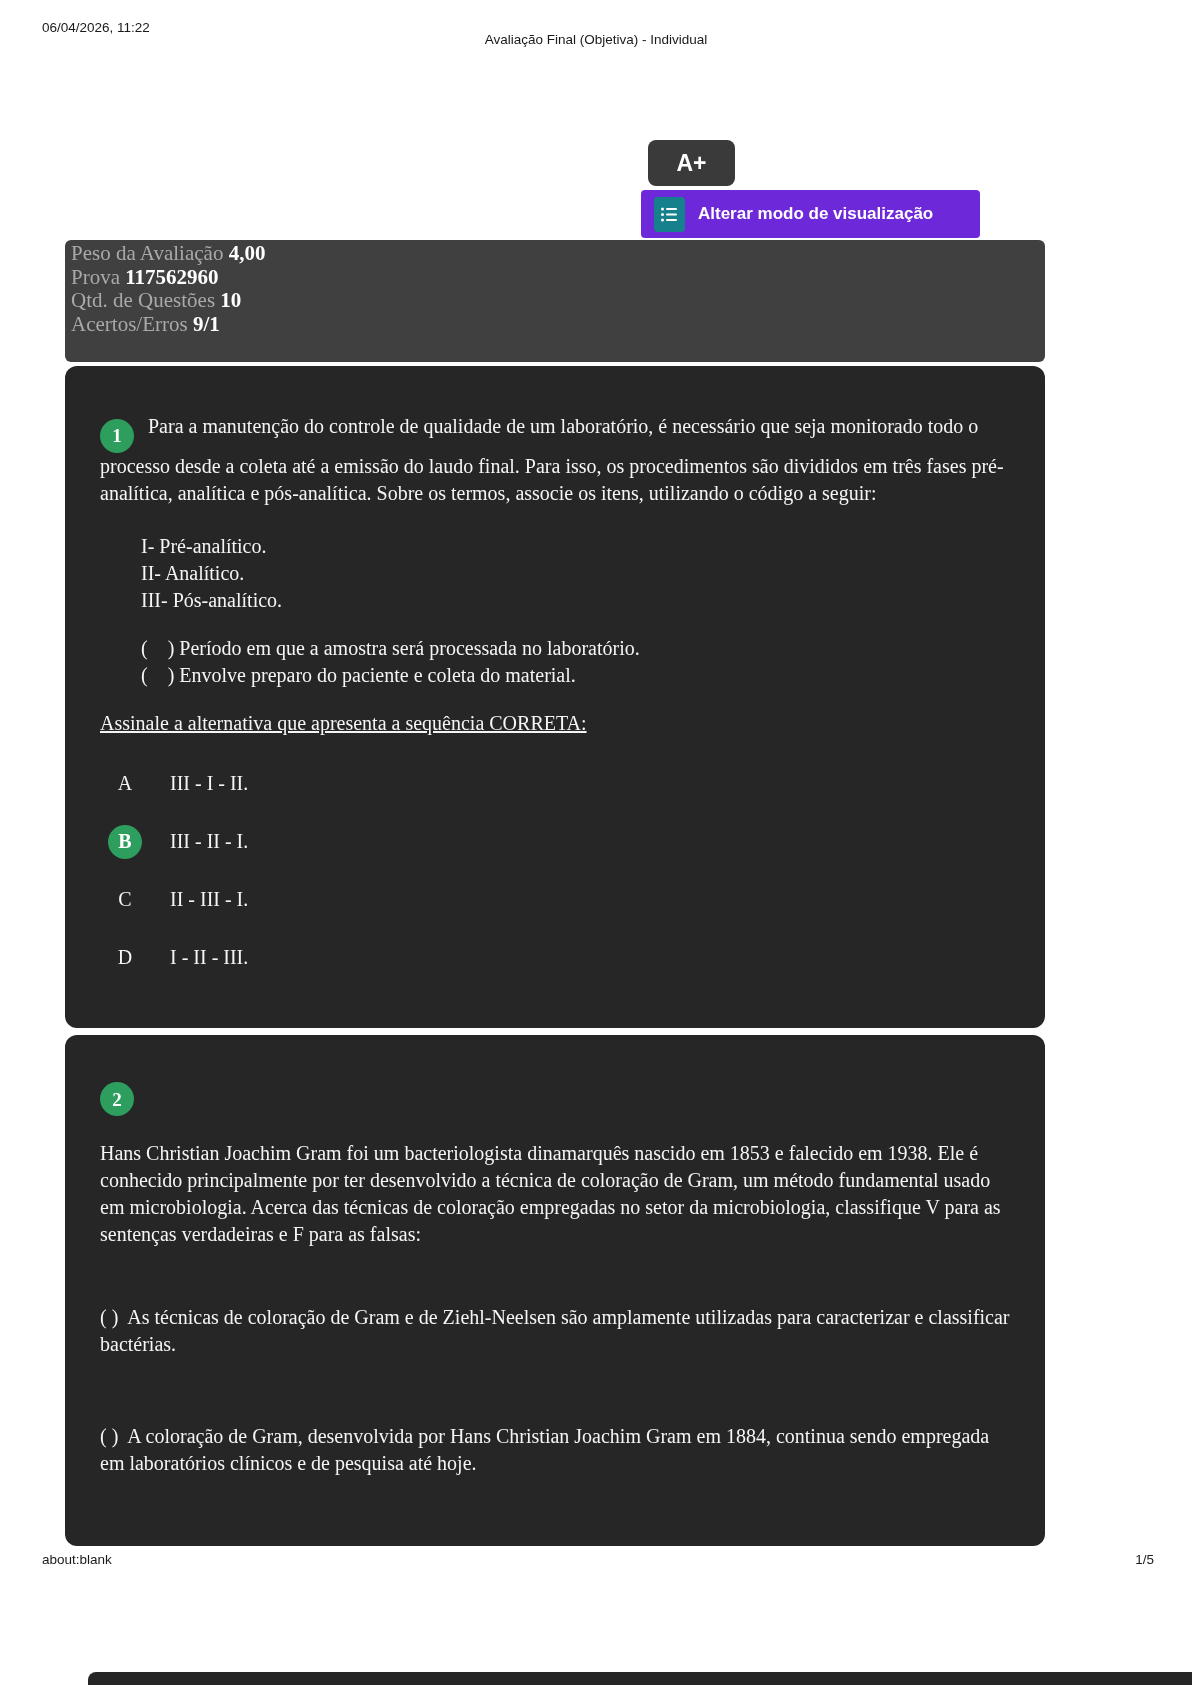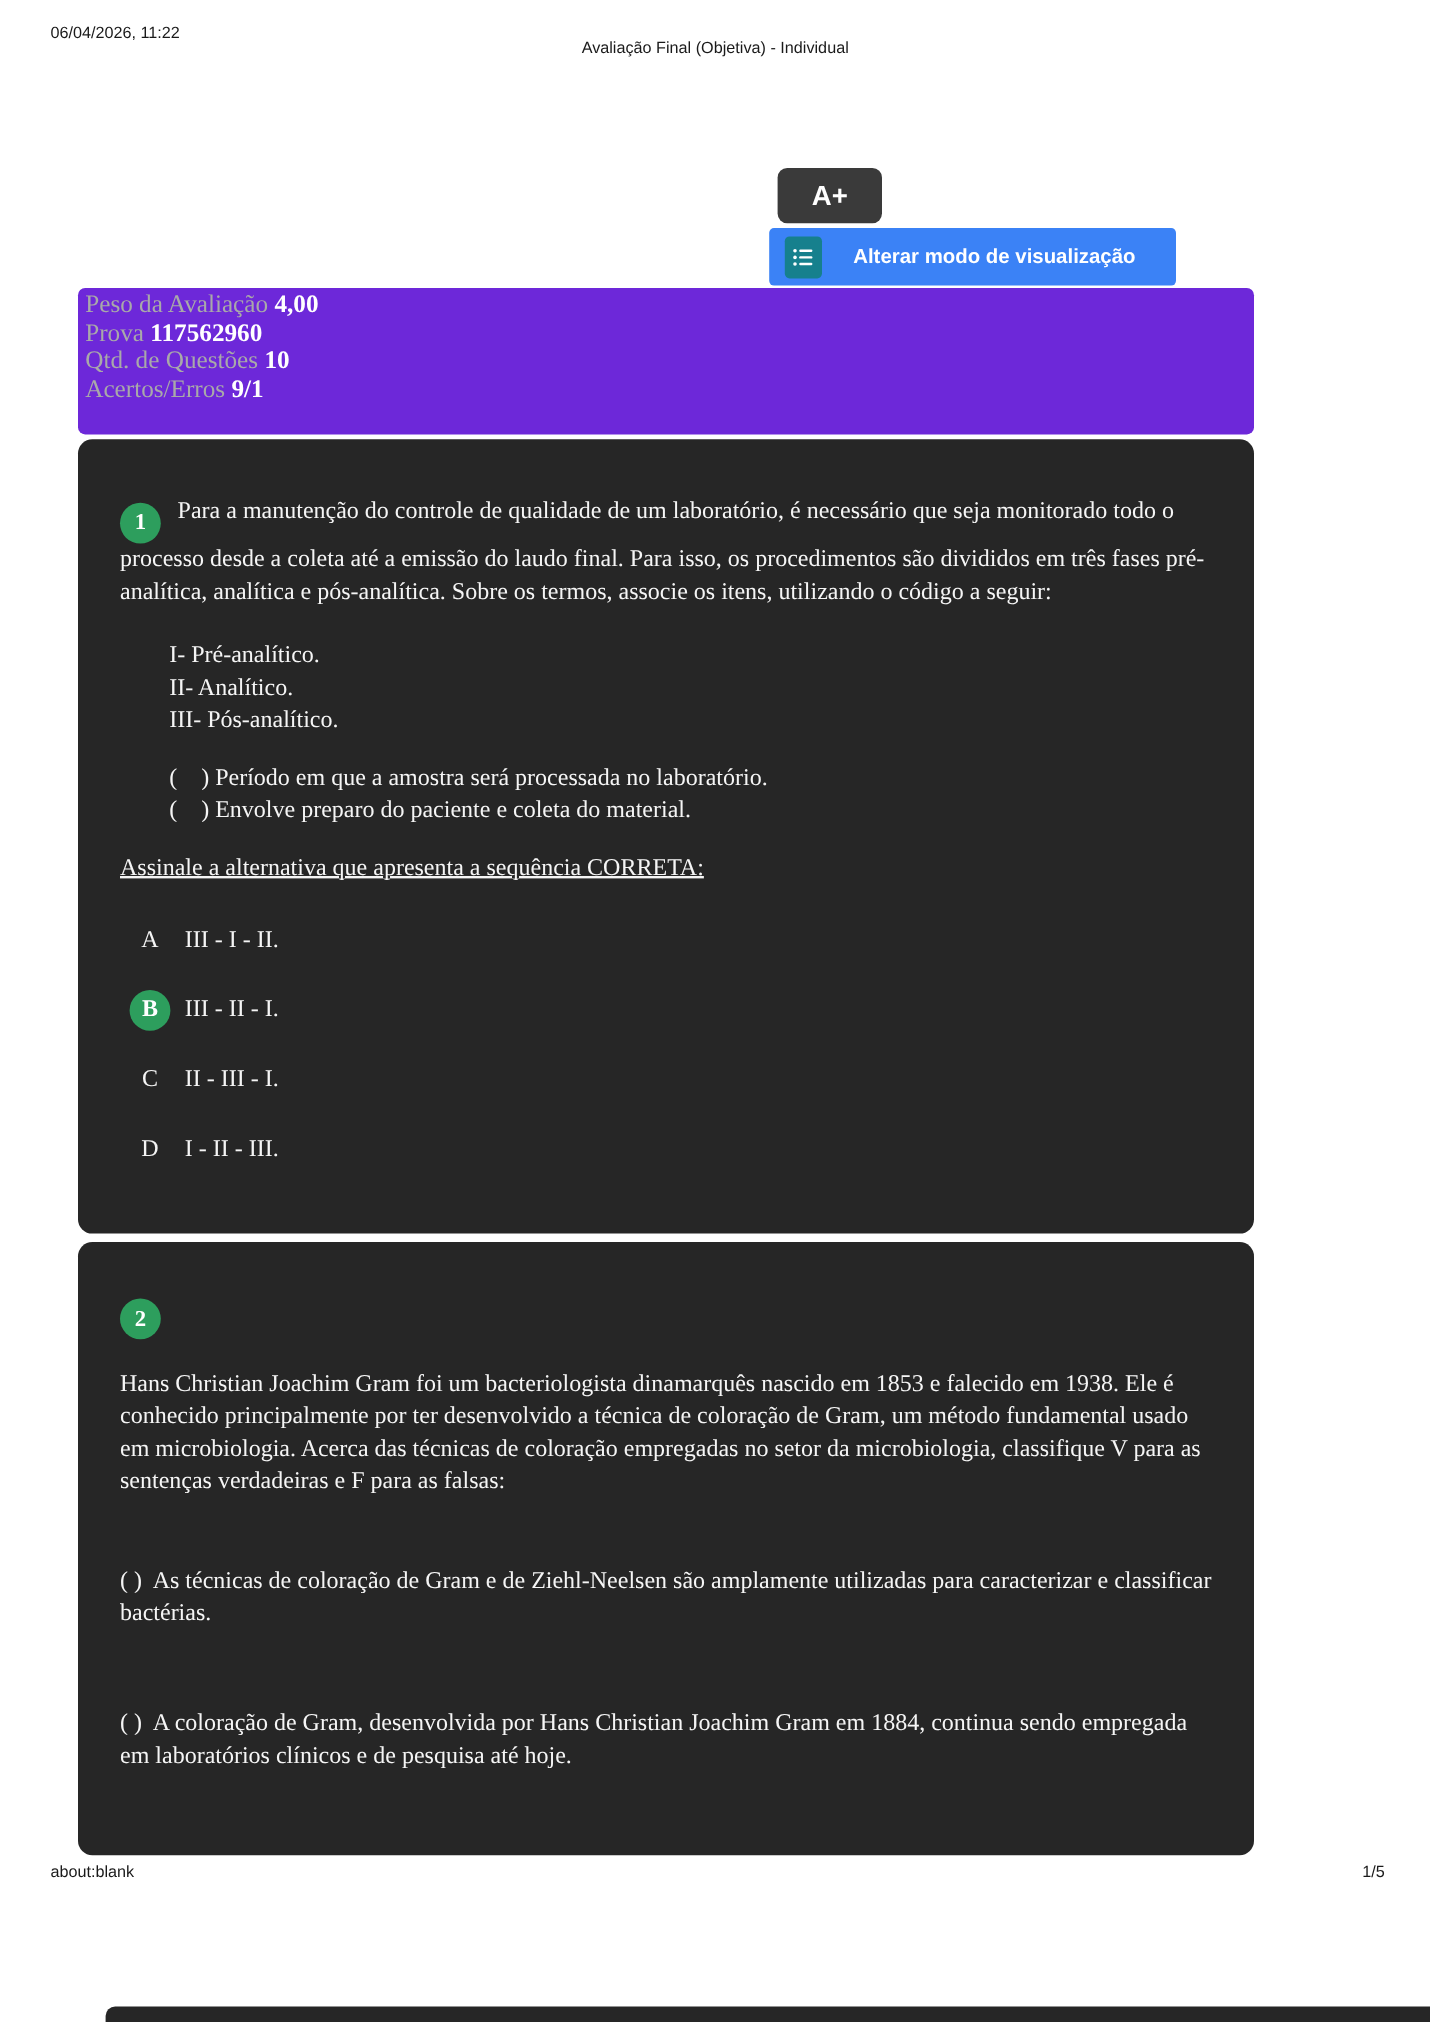--- a/index.html
+++ b/index.html
@@ -19,33 +19,33 @@
 
   
   .aplus-btn {
     position:absolute; left:648px; top:140px; width:87px; height:46px;
     background:#3a3a3a; border:none; border-radius:8px;
     color:#ffffff; font-size:23px; font-weight:bold;
     font-family:"Liberation Sans", sans-serif; cursor:pointer;
   }
   .viewmode-bar {
     position:absolute; left:641px; top:190px; width:339px; height:48px;
-    background:#3b82f6; border-radius:4px;
-    display:flex; align-items:center; gap:26px; padding:0 13px; cursor:pointer;
+    background:#6d28d9; border-radius:4px;
+    display:flex; align-items:center; gap:13px; padding:0 13px; cursor:pointer;
   }
   .viewmode-icon {
     width:31px; height:35px; background:#16808d; border-radius:4px;
     display:flex; align-items:center; justify-content:center; flex:0 0 31px;
   }
   .viewmode-label { color:#ffffff; font-size:17px; font-weight:bold; white-space:nowrap; }
 
   
   .summary-card {
     position:absolute; left:65px; top:240px; width:980px; height:122px;
-    background:#6d28d9; border-radius:6px; padding:2px 6px;
+    background:#404040; border-radius:6px; padding:2px 6px;
     font-family:"Liberation Serif", serif; font-size:21px; line-height:23.6px;
   }
   .s-label { color:#a9a9a9; }
   .s-value { color:#ffffff; font-weight:bold; }
 
   
   .question-card {
     position:absolute; left:65px; width:980px;
     background:#262626; border-radius:12px;
     color:#f5f5f5; font-family:"Liberation Serif", serif;
@@ -73,21 +73,21 @@
   .q-prompt { margin-bottom:18px;text-decoration:underline; }
 
   .option { display:flex; align-items:center; height:58px; cursor:pointer; }
   .opt-letter {
     flex:0 0 34px; width:34px; height:34px; margin-left:8px;
     display:flex; align-items:center; justify-content:center; font-size:20px;
   }
   .option.selected .opt-letter {
     background:#2d9e5d; border-radius:50%; font-weight:bold; color:#ffffff;
   }
-  .opt-text { margin-left:12px; }
+  .opt-text { margin-left:28px; }
 
   .q2 .q-intro2 { margin-bottom:56px; }
   .q-statement { margin-bottom:65px; }
 
   
   .next-page-strip {
     position:absolute; left:88px; top:1672px; width:1104px; height:13px;
     background:#262626; border-radius:8px 0 0 0;
   }
 </style>

